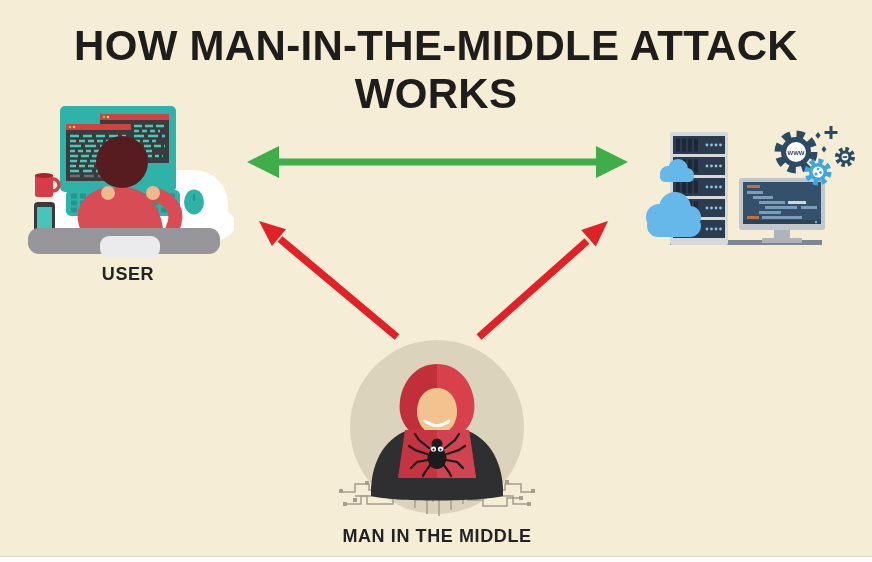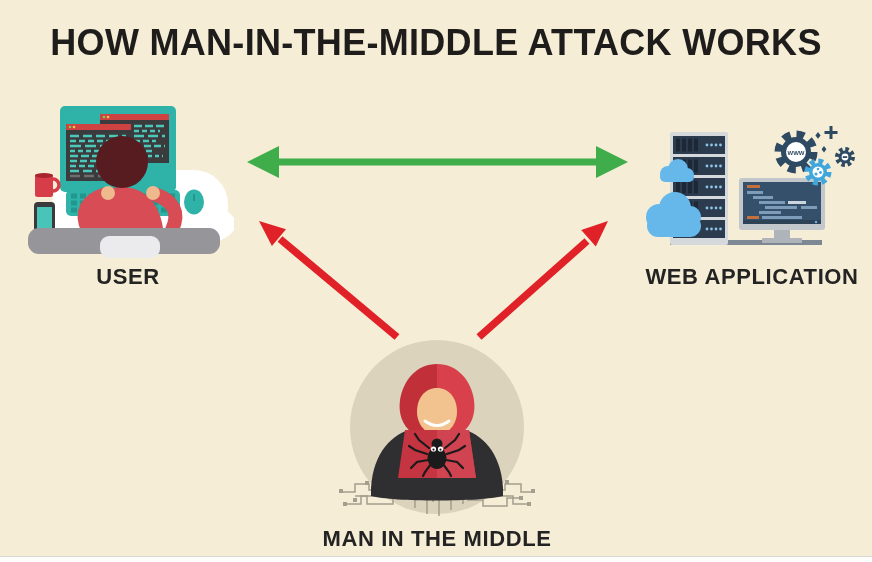--- a/index.html
+++ b/index.html
@@ -6,30 +6,30 @@
   .canvas{
     position:relative;
     width:872px;height:562px;
     background:#f5edd5;
     overflow:hidden;
     font-family:"Liberation Sans","DejaVu Sans",sans-serif;
   }
   .title{
     position:absolute;top:22px;left:0;width:872px;
     text-align:center;
-    font-size:36px;font-weight:800;letter-spacing:0.3px;
+    font-size:42px;font-weight:800;letter-spacing:0.3px;
     color:#1e1d1b;margin:0;
   }
   .overlay{position:absolute;left:0;top:0;width:872px;height:562px;}
   .node{position:absolute;display:flex;flex-direction:column;align-items:center;}
   .node-user{left:22px;top:98px;width:212px;}
   .node-web{left:646px;top:112px;width:212px;}
   .node-mitm{left:329px;top:336px;width:216px;}
   .node-label{
-    font-size:22px;font-weight:800;letter-spacing:0.6px;
+    font-size:18px;font-weight:800;letter-spacing:0.6px;
     color:#232323;margin-top:6px;text-align:center;white-space:nowrap;
   }
   .node-mitm .node-label{margin-top:2px;}
   .bottom-strip{
     position:absolute;left:0;bottom:0;width:872px;height:5px;
     background:#fdfdfb;border-top:1px solid #d9d9d2;
   }
 </style>
 </head>
 <body>
@@ -217,21 +217,20 @@
         <circle cx="199" cy="45" r="3.4" fill="#ffffff"></circle>
         <rect x="196.8" y="44.2" width="4.4" height="1.8" fill="#2e4a63"></rect>
       </g>
       <g fill="#2e4a63">
         <rect x="183.5" y="14" width="3" height="13"></rect>
         <rect x="178.5" y="19" width="13" height="3"></rect>
         <path d="M172,20 l2.6,3.4 -2.6,3.4 -2.6,-3.4 Z"></path>
         <path d="M178,34 l2.4,3.2 -2.4,3.2 -2.4,-3.2 Z"></path>
       </g>
     </svg>
-    <div class="node-label">WEB APPLICATION</div>
   </div>
 
   <div class="node node-mitm">
     <svg width="216" height="188" viewBox="0 0 216 188">
       <circle cx="108" cy="91" r="87" fill="#dcd3bd"></circle>
 
       <g stroke="#a59d8d" stroke-width="1.5" fill="none">
         <line x1="80" y1="140" x2="80" y2="162"></line>
         <line x1="86" y1="140" x2="86" y2="172"></line>
         <line x1="92" y1="140" x2="92" y2="158"></line>

